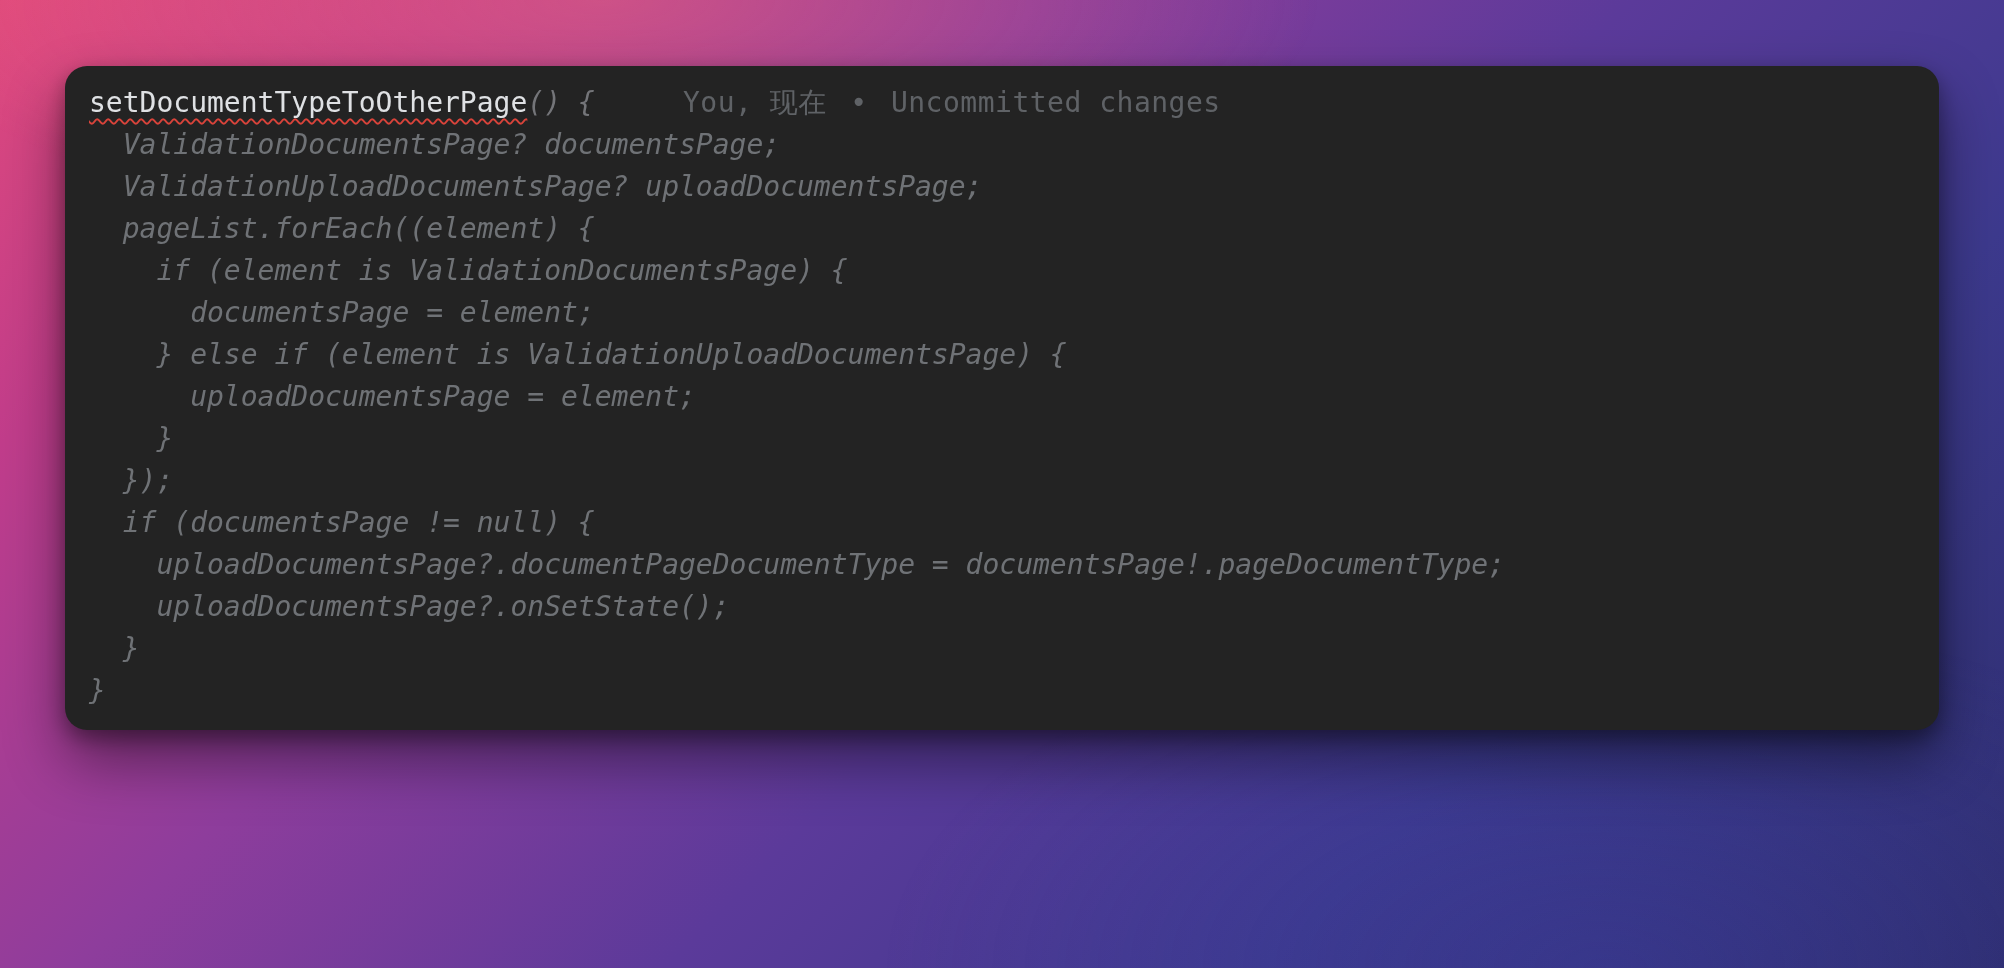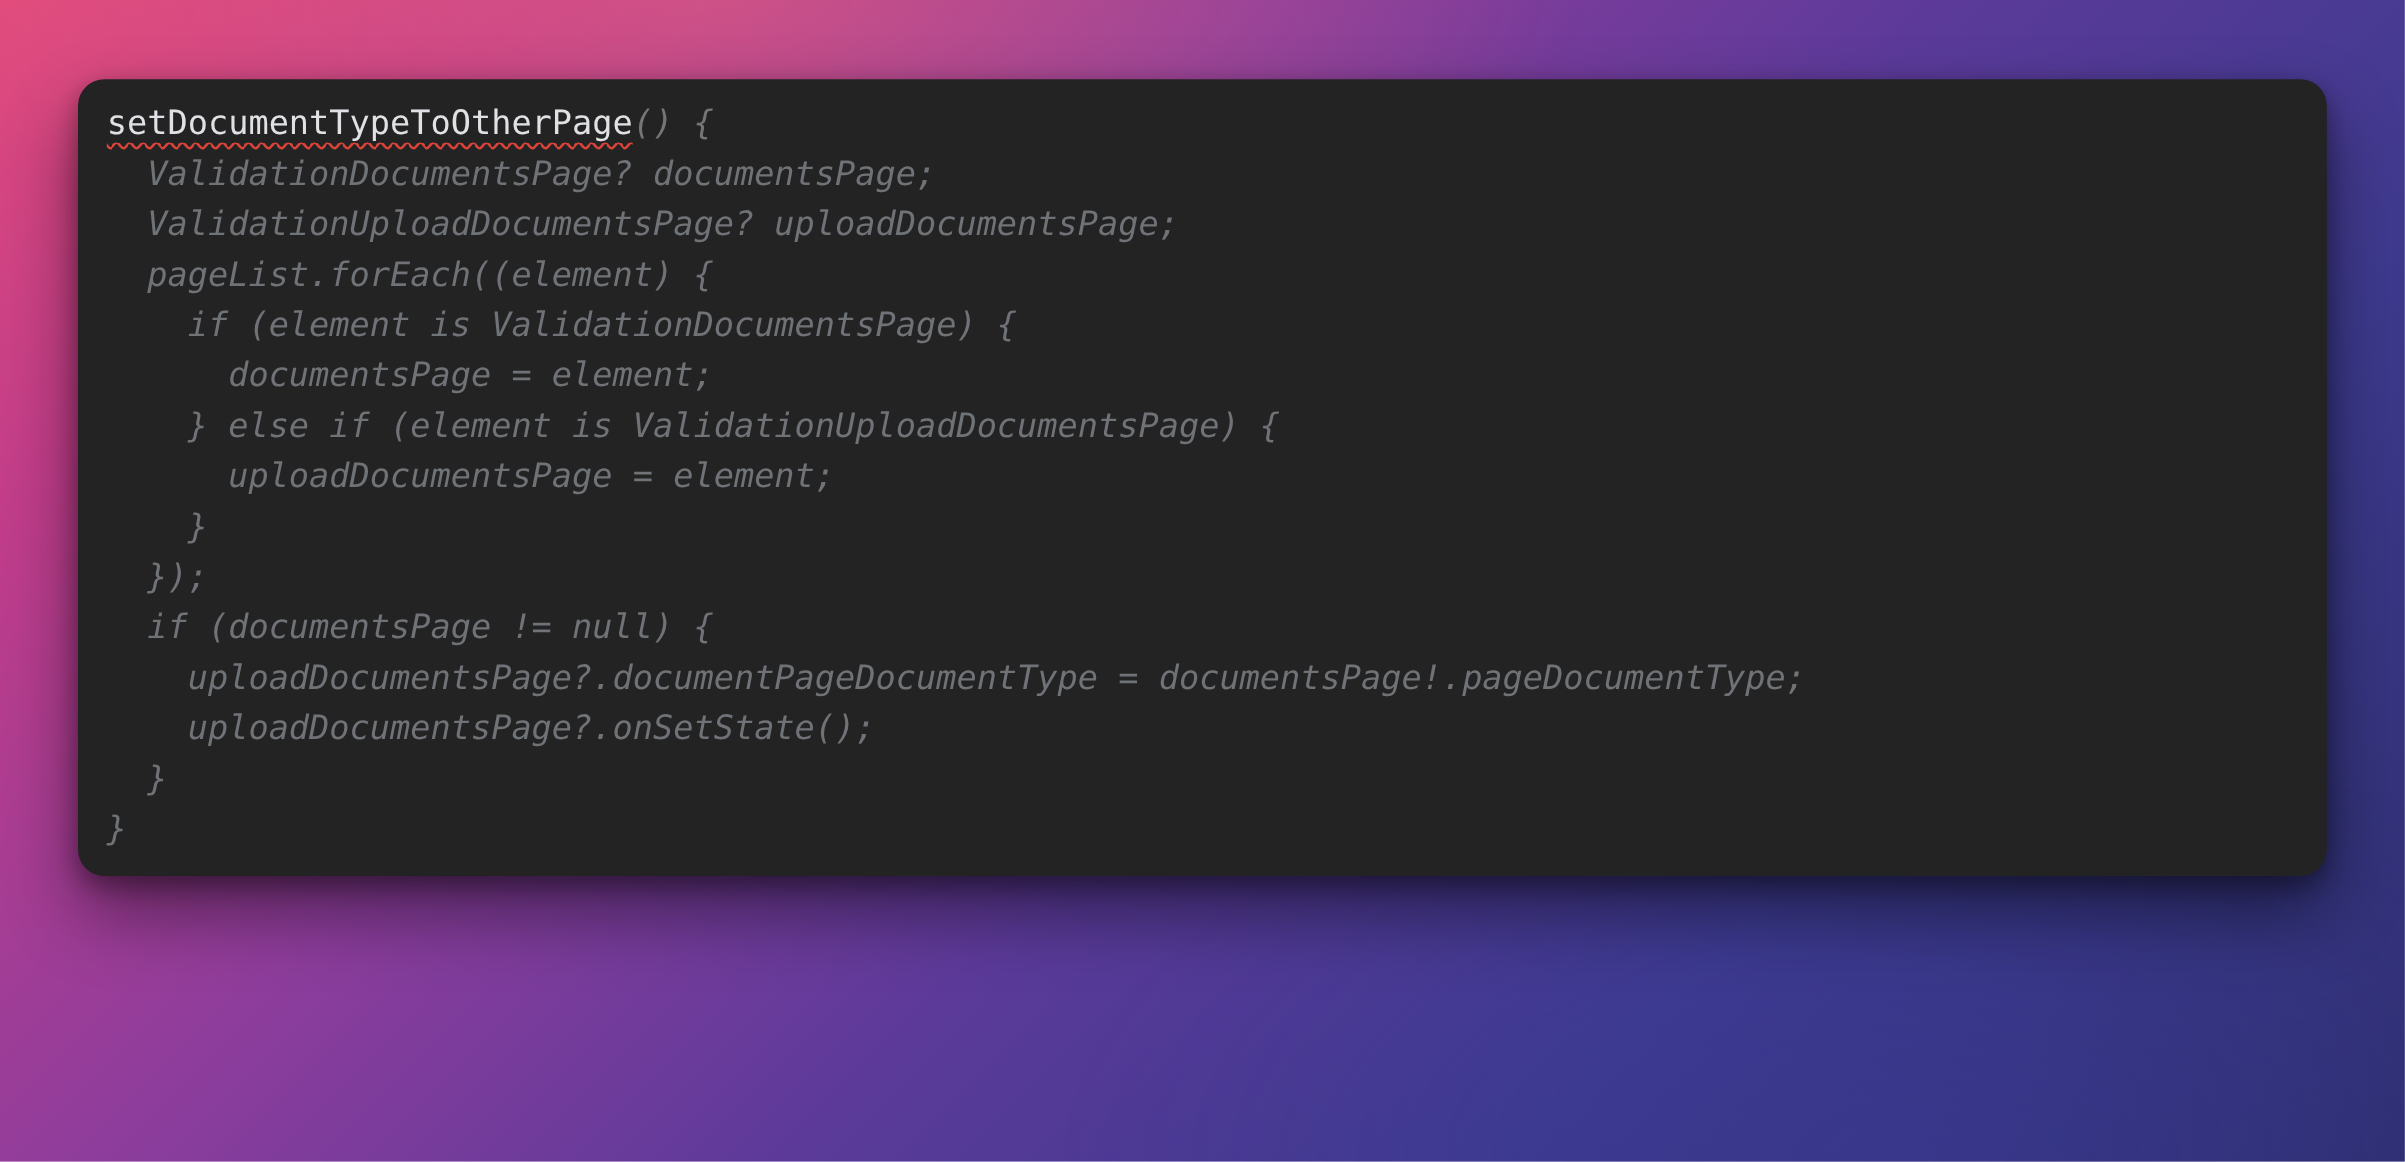--- a/index.html
+++ b/index.html
@@ -69,20 +69,26 @@
     color: #5f6266;
     letter-spacing: 0.5px;
   }
   .codelens .sep { padding: 0 6px; }
 </style>
 </head>
 <body>
 
 <div class="editor-window">
 
+  <div class="codelens">
+    <span>You,</span>
+    <span>现在</span>
+    <span class="sep">•</span>
+    <span>Uncommitted changes</span>
+  </div>
 
   <div class="code-area"><span class="fn-name">setDocumentTypeToOtherPage</span><span class="fn-parens">() {</span>
 <span class="code-body">  ValidationDocumentsPage? documentsPage;
   ValidationUploadDocumentsPage? uploadDocumentsPage;
   pageList.forEach((element) {
     if (element is ValidationDocumentsPage) {
       documentsPage = element;
     } else if (element is ValidationUploadDocumentsPage) {
       uploadDocumentsPage = element;
     }

